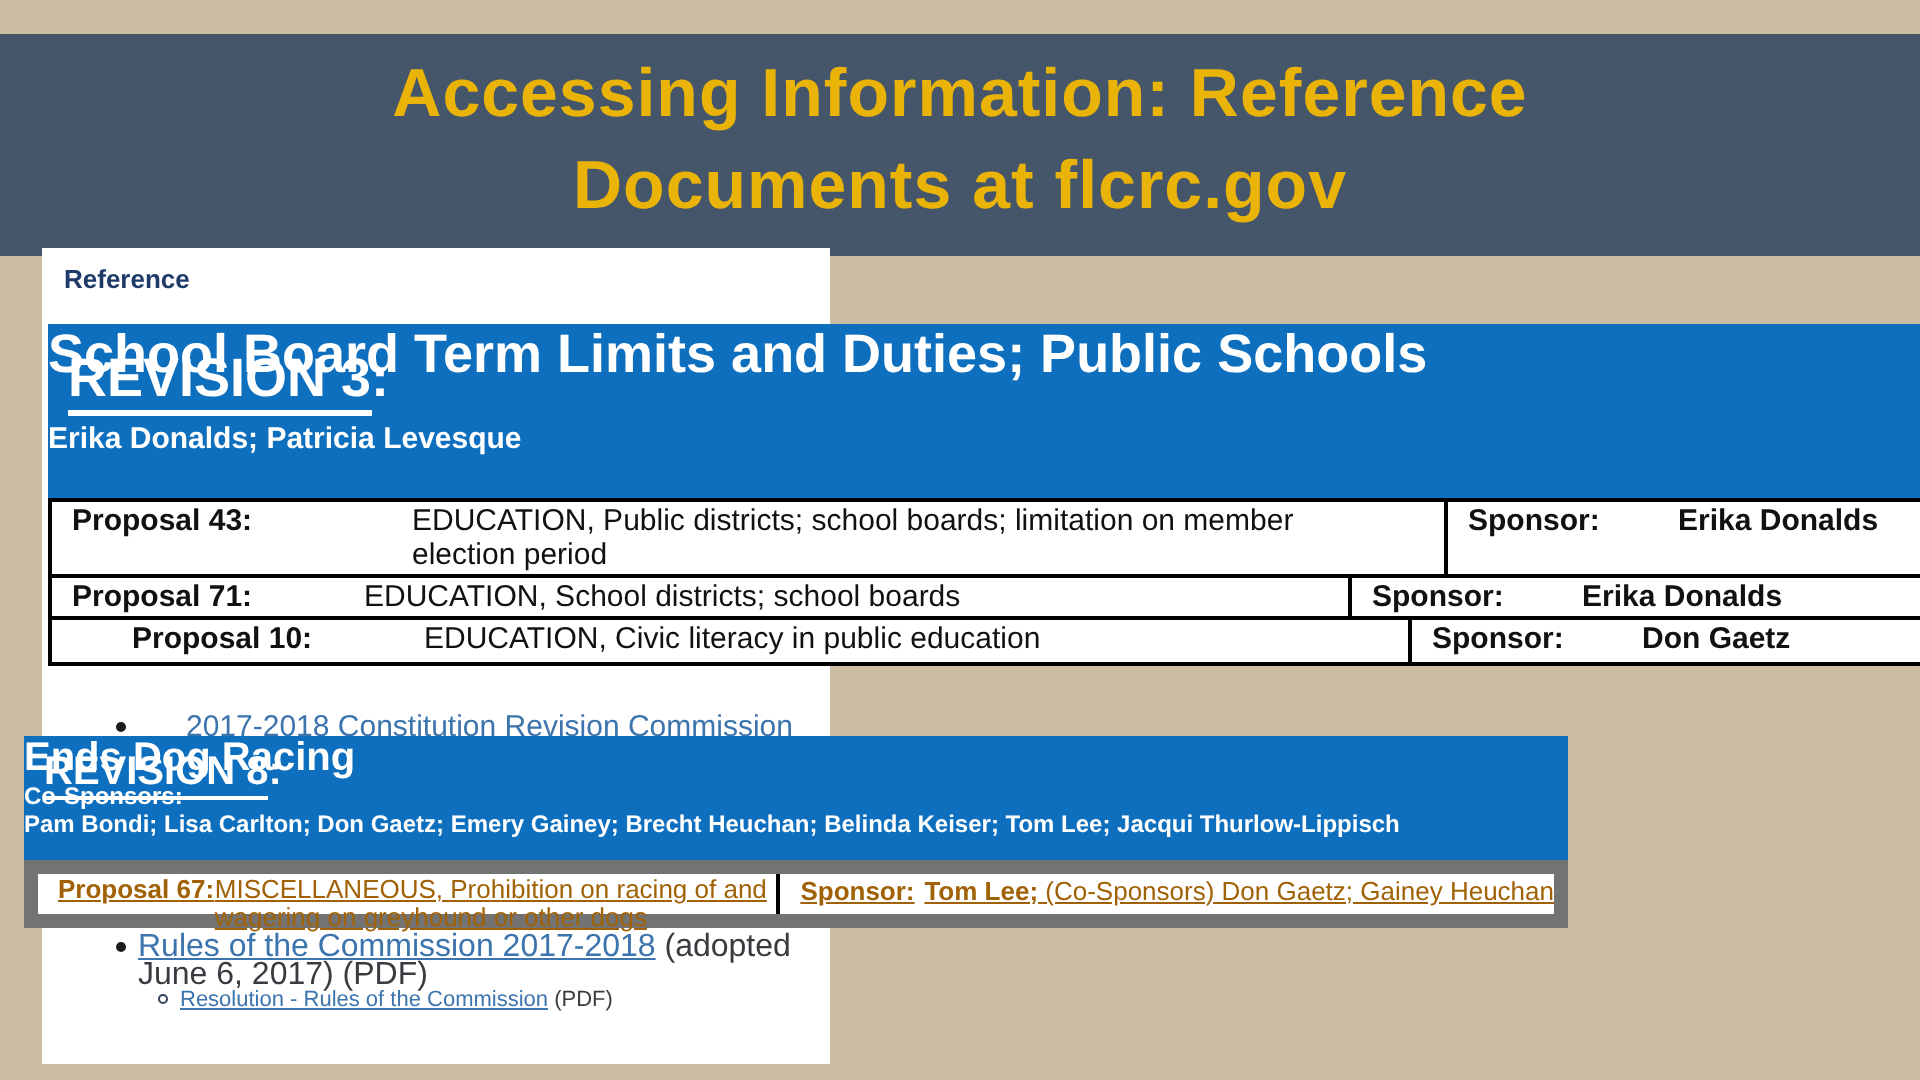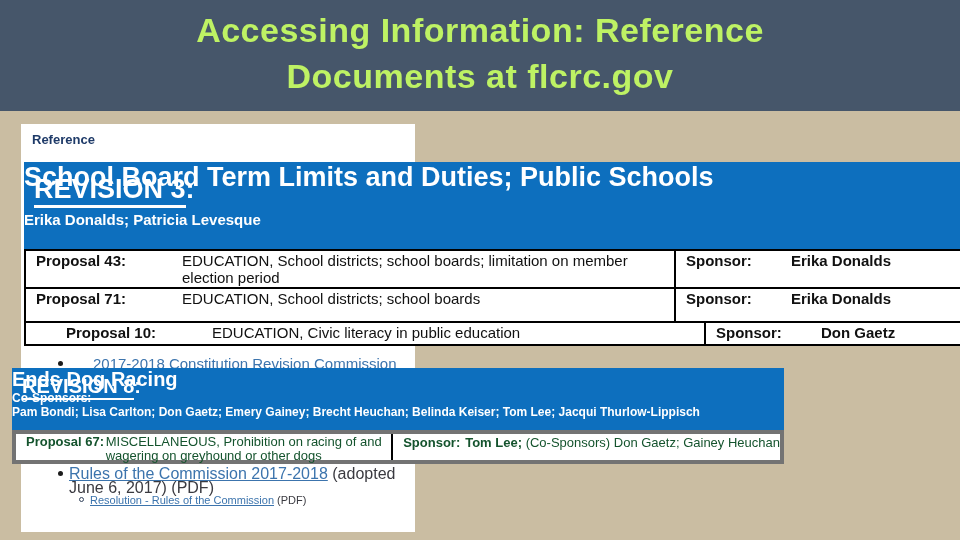--- a/index.html
+++ b/index.html
@@ -4,22 +4,22 @@
 <style>
   * { margin:0; padding:0; box-sizing:border-box; }
   html,body { background:#888; }
   .slide {
     position:relative; width:960px; height:540px; overflow:hidden;
     background:#CABDA2;
     font-family:"Liberation Sans", sans-serif;
   }
   
   .hdr {
-    position:absolute; left:0; top:0; width:960px; height:111px;
-    background:#46566A; color:#bef264; text-align:center; padding-top:7px;
+    position:absolute; left:0; top:17px; width:960px; height:111px;
+    background:#46566A; color:#eab308; text-align:center; padding-top:7px;
   }
   .hdr .tline { font-size:34px; font-weight:bold; line-height:46px; letter-spacing:.5px; }
 
   
   .refpage {
     position:absolute; left:21px; top:124px; width:394px; height:408px;
     background:#ffffff;
   }
   .ref-h { position:absolute; left:11px; top:8px; font-size:13px; font-weight:bold; color:#1E3A68; }
   .brow { position:absolute; display:flex; align-items:flex-start; }
@@ -45,31 +45,31 @@
   .b1-cosv  { left:196px; top:62px; font-size:15px; font-weight:bold; white-space:nowrap;margin-top:18px; }
 
   .tbl1 { border:2px solid #000; background:#fff; color:#111; }
   .trow { display:flex; border-bottom:2px solid #000; }
   .trow:last-child { border-bottom:none; }
   .c-lbl  { width:156px; padding:1px 0 0 10px; font-weight:bold; font-size:15px; line-height:17px; }
   .c-desc { width:492px; padding:1px 35px 0 0; font-size:15px; line-height:17px; }
   .c-sp   { flex:1; border-left:2px solid #000; display:flex; padding-top:1px; }
   .sp-l   { width:115px; padding-left:10px; font-weight:bold; font-size:15px; line-height:17px; }
   .sp-n   { font-weight:bold; font-size:15px; line-height:17px; white-space:nowrap; }
-  .r1 { height:38px; } .r2 { height:34px; } .r3 { height:21px;padding-left:30px; }
+  .r1 { height:38px;gap:24px; } .r2 { height:21px; } .r3 { height:21px;padding-left:30px; }
 
   
   .shot2 { position:absolute; left:12px; top:368px; width:772px; }
   .banner2 { height:62px; }
   .b2-lbl   { left:10px;  top:7px;  font-size:20px; }
   .b2-lbl .rev-u { border-bottom-width:2px; }
   .b2-title { left:153px; top:7px;  font-size:20px; font-weight:bold; white-space:nowrap; }
   .b2-cosl  { left:10px;  top:39px; font-size:12px; font-weight:bold; }
   .b2-cosv  { left:153px; top:39px; font-size:12px; font-weight:bold; white-space:nowrap; }
-  .row67 { border:4px solid #737373; background:#fff; color:#14532d; display:flex; height:34px; }
+  .row67 { border:7px solid #737373; background:#fff; color:#a16207; display:flex; height:34px;text-decoration:underline; }
   .c67-lbl  { width:118px; padding:1px 0 0 10px; font-weight:bold; font-size:13px; line-height:14px; }
   .c67-desc { width:387px; padding-top:1px; font-size:13px; line-height:14px; }
   .c67-sp   { flex:1; border-left:2px solid #000; display:flex; padding-top:1px; }
   .sp67-l   { width:72px; padding-left:10px; font-weight:bold; font-size:13px; line-height:15px; }
   .sp67-v   { font-size:13px; line-height:15px; white-space:nowrap; }
   .bold { font-weight:bold; }
 </style>
 </head>
 <body>
 
@@ -102,21 +102,21 @@
 
   <div class="shot1">
     <div class="banner banner1">
       <div class="rev-lbl b1-lbl"><span class="rev-u">REVISION 3</span><span>:</span></div>
       <div class="b1-title">School Board Term Limits and Duties; Public Schools</div>
       <div class="b1-cosv">Erika Donalds; Patricia Levesque</div>
     </div>
     <div class="tbl1">
       <div class="trow r1">
         <div class="c-lbl">Proposal 43:</div>
-        <div class="c-desc">EDUCATION, School districts; school boards; limitation on member election period</div>
+        <div class="c-desc">EDUCATION, Public districts; school boards; limitation on member election period</div>
         <div class="c-sp">
           <div class="sp-l">Sponsor:</div>
           <div class="sp-n">Erika Donalds</div>
         </div>
       </div>
       <div class="trow r2">
         <div class="c-lbl">Proposal 71:</div>
         <div class="c-desc">EDUCATION, School districts; school boards</div>
         <div class="c-sp">
           <div class="sp-l">Sponsor:</div>

